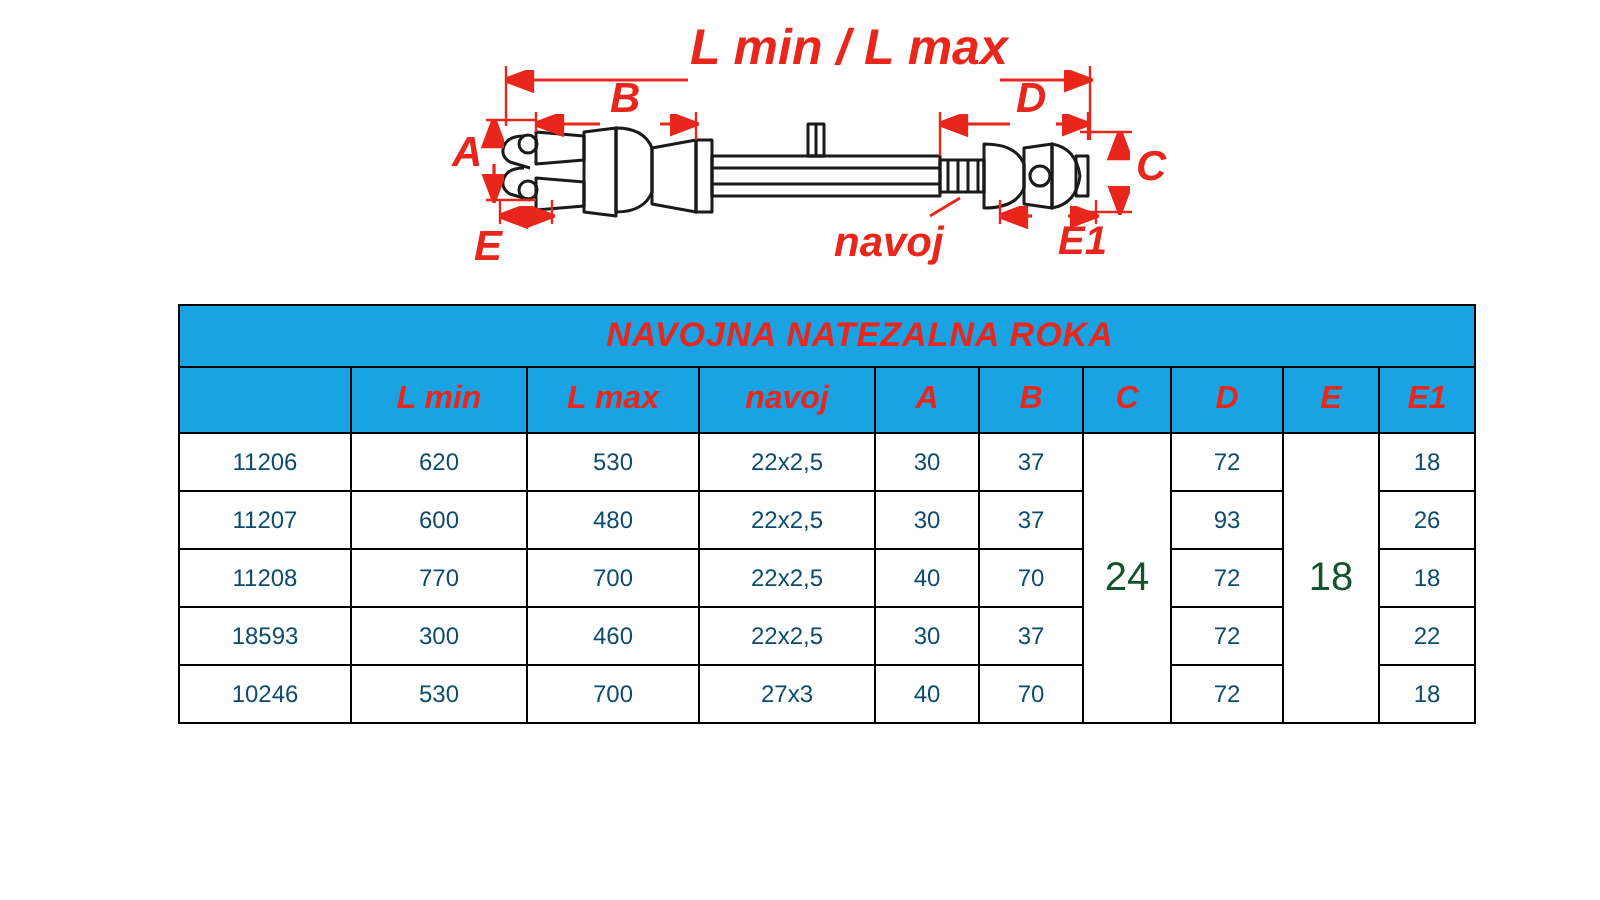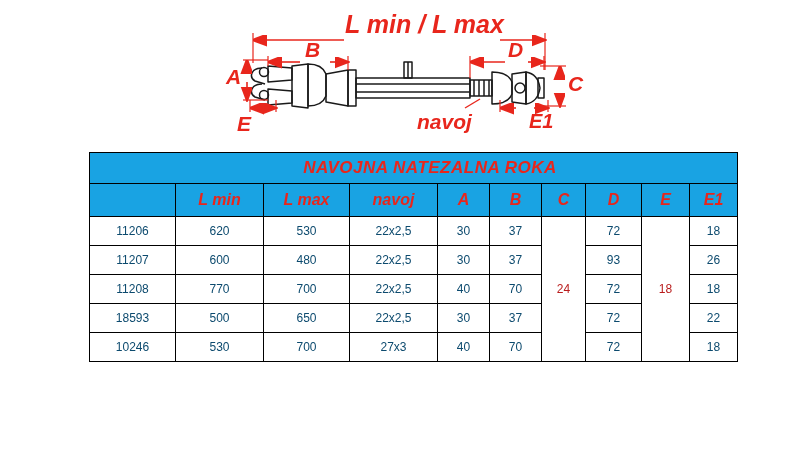--- a/index.html
+++ b/index.html
@@ -79,22 +79,22 @@
   }
   .hdr-cell.blank { color: #19a3e3; }
   .data-cell {
     background: #ffffff;
     color: #0c4a6e;
     font-size: 12px;
     height: 26px;
   }
   .merge-cell {
     background: #ffffff;
-    color: #b91c1c;
-    font-size: 12px;
+    color: #14532d;
+    font-size: 20px;
   }
   
   .col-code { width: 86px; }
   .col-lmin { width: 88px; }
   .col-lmax { width: 86px; }
   .col-navoj{ width: 88px; }
   .col-a    { width: 52px; }
   .col-b    { width: 52px; }
   .col-c    { width: 44px; }
   .col-d    { width: 56px; }
@@ -260,22 +260,22 @@
       <td class="data-cell">770</td>
       <td class="data-cell">700</td>
       <td class="data-cell">22x2,5</td>
       <td class="data-cell">40</td>
       <td class="data-cell">70</td>
       <td class="data-cell">72</td>
       <td class="data-cell">18</td>
     </tr>
     <tr>
       <td class="data-cell">18593</td>
-      <td class="data-cell">500</td>
-      <td class="data-cell">650</td>
+      <td class="data-cell">300</td>
+      <td class="data-cell">460</td>
       <td class="data-cell">22x2,5</td>
       <td class="data-cell">30</td>
       <td class="data-cell">37</td>
       <td class="data-cell">72</td>
       <td class="data-cell">22</td>
     </tr>
     <tr>
       <td class="data-cell">10246</td>
       <td class="data-cell">530</td>
       <td class="data-cell">700</td>

